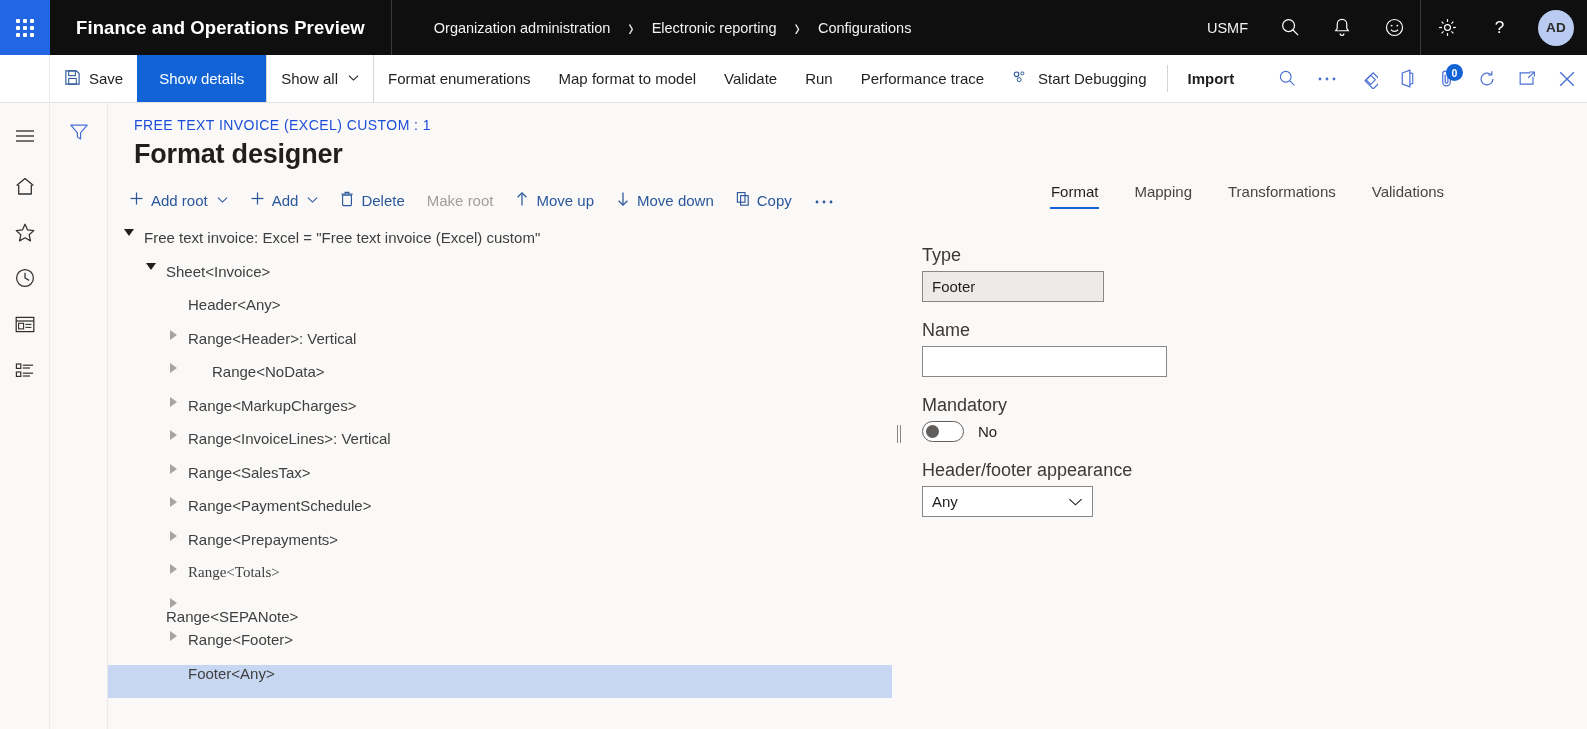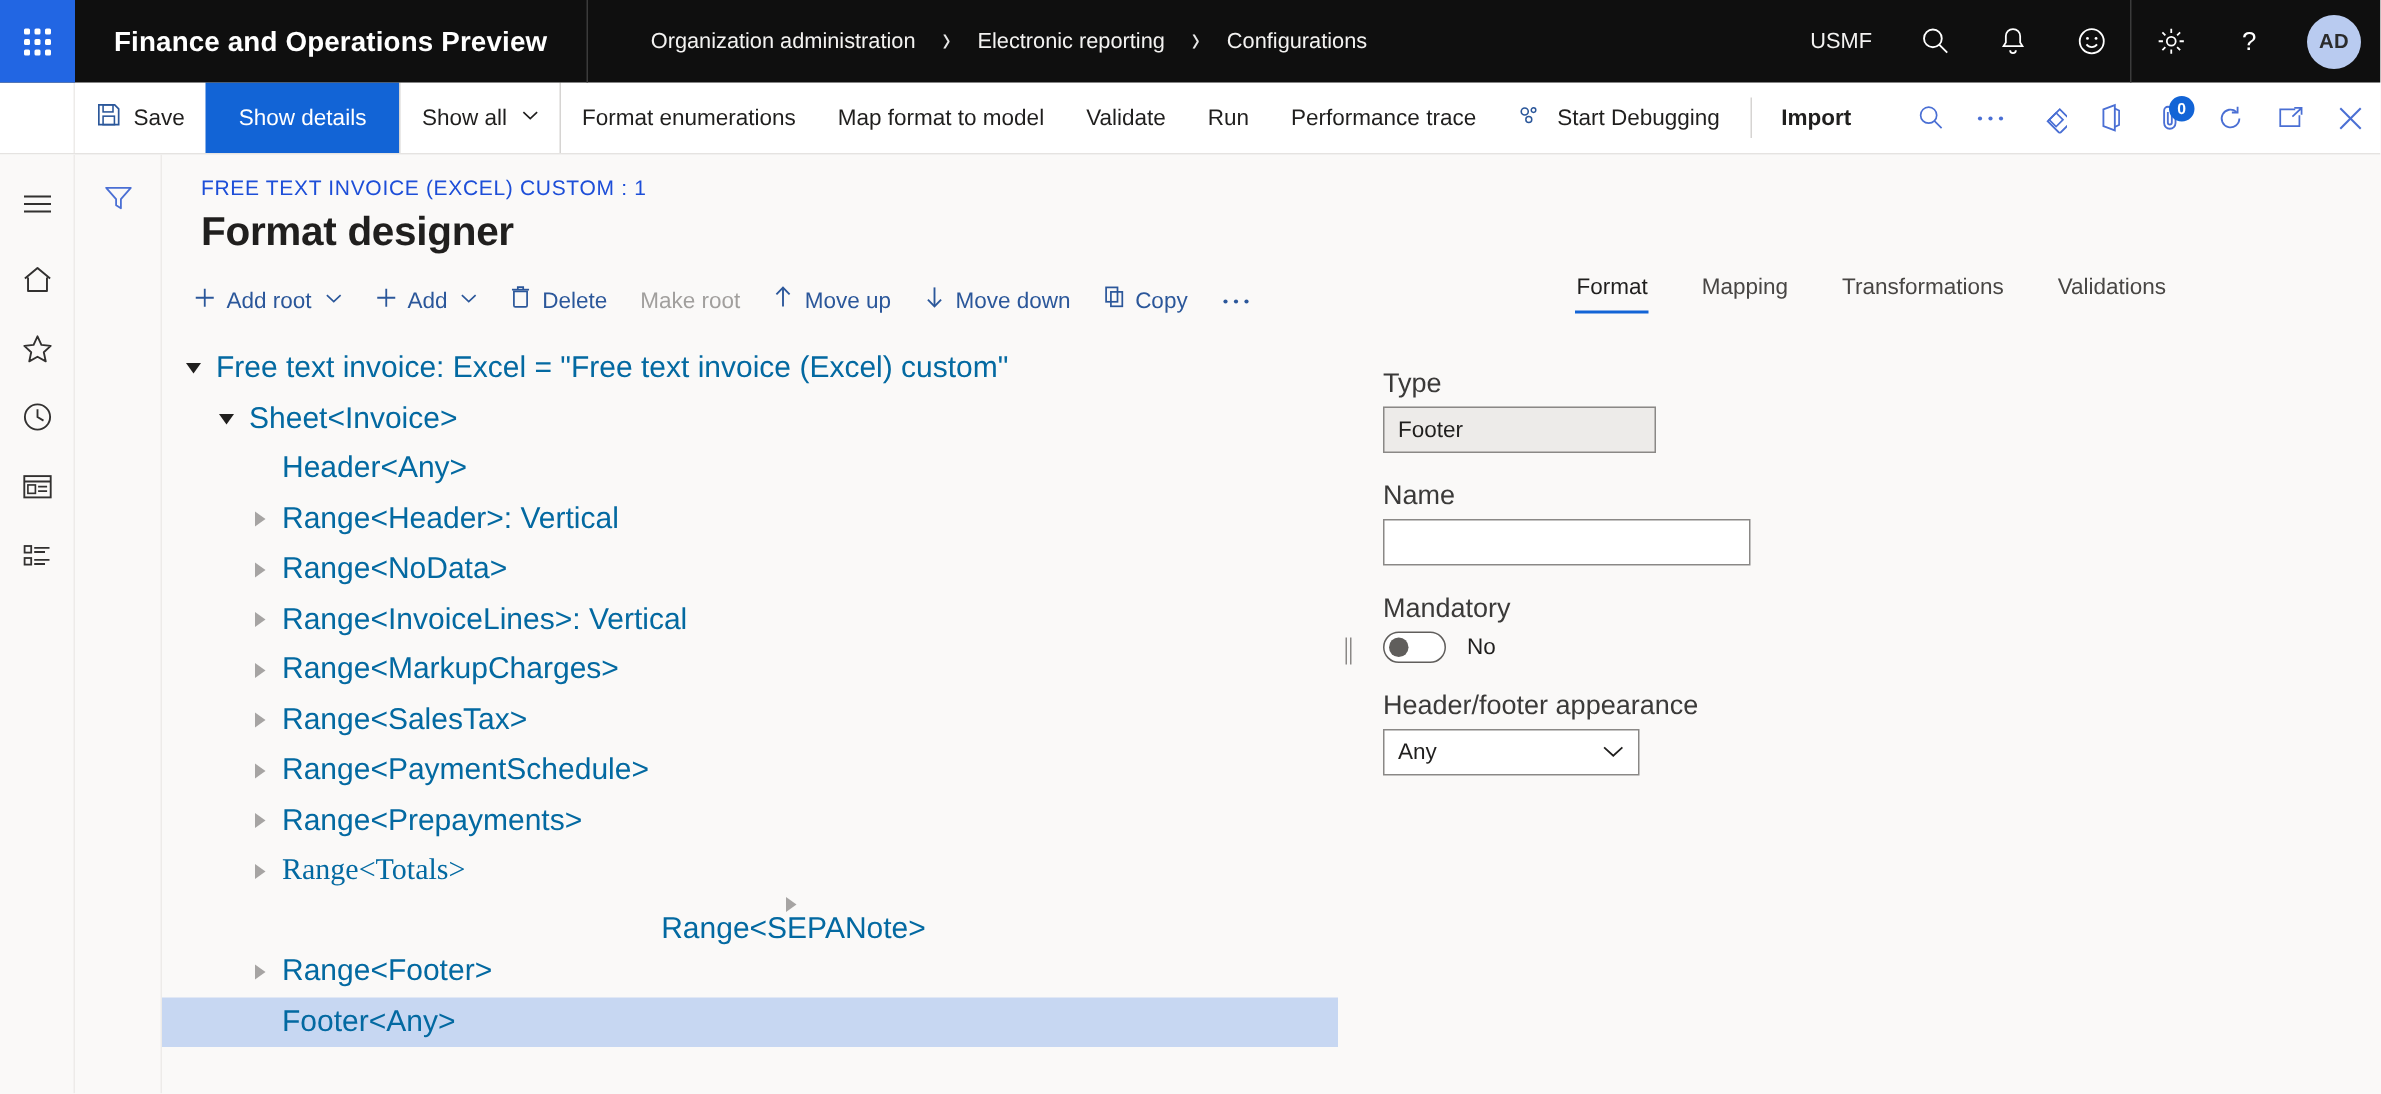--- a/index.html
+++ b/index.html
@@ -179,22 +179,22 @@
     padding: 0 11px; height: 32px;
     color: #2b579a; font-size: 15px; cursor: pointer; white-space: nowrap;
     background: none; border: none; font-family: inherit;
   }
   .tt-btn.disabled { color: #a19f9d; cursor: default; }
   .tt-caret { font-size: 10px; margin-left: 2px; }
 
   
   .tree { margin-top: 12px; }
   .tree-row {
-    display: flex; align-items: center;
-    height: 33.5px; font-size: 20px; color: #0369a1;
+    display: flex; align-items: flex-start;
+    height: 33.5px; font-size: 15px; color: #404040;
     cursor: pointer; padding-left: 10px;
   }
   .tree-row.selected { background: #c7d7f2; }
   .expander {
     width: 22px; display: flex; align-items: center; justify-content: center;
     font-size: 0;
   }
   .tri {
     width: 0; height: 0;
     border-top: 5px solid transparent;
@@ -621,37 +621,37 @@
             <div class="tree-row" style="padding-left: 54px;">
               <span class="expander"></span>
               <span class="tree-label">Header&lt;Any&gt;</span>
             </div>
             <div class="tree-row" style="padding-left: 54px;">
               <span class="expander">
                 <span class="tri hollow"></span>
               </span>
               <span class="tree-label">Range&lt;Header&gt;: Vertical</span>
             </div>
+            <div class="tree-row" style="padding-left: 54px; gap: 24px;">
+              <span class="expander">
+                <span class="tri hollow"></span>
+              </span>
+              <span class="tree-label">Range&lt;NoData&gt;</span>
+            </div>
             <div class="tree-row" style="padding-left: 54px;">
               <span class="expander">
                 <span class="tri hollow"></span>
               </span>
-              <span class="tree-label">Range&lt;NoData&gt;</span>
+              <span class="tree-label">Range&lt;MarkupCharges&gt;</span>
             </div>
             <div class="tree-row" style="padding-left: 54px;">
               <span class="expander">
                 <span class="tri hollow"></span>
               </span>
               <span class="tree-label">Range&lt;InvoiceLines&gt;: Vertical</span>
-            </div>
-            <div class="tree-row" style="padding-left: 54px;">
-              <span class="expander">
-                <span class="tri hollow"></span>
-              </span>
-              <span class="tree-label">Range&lt;MarkupCharges&gt;</span>
             </div>
             <div class="tree-row" style="padding-left: 54px;">
               <span class="expander">
                 <span class="tri hollow"></span>
               </span>
               <span class="tree-label">Range&lt;SalesTax&gt;</span>
             </div>
             <div class="tree-row" style="padding-left: 54px;">
               <span class="expander">
                 <span class="tri hollow"></span>

